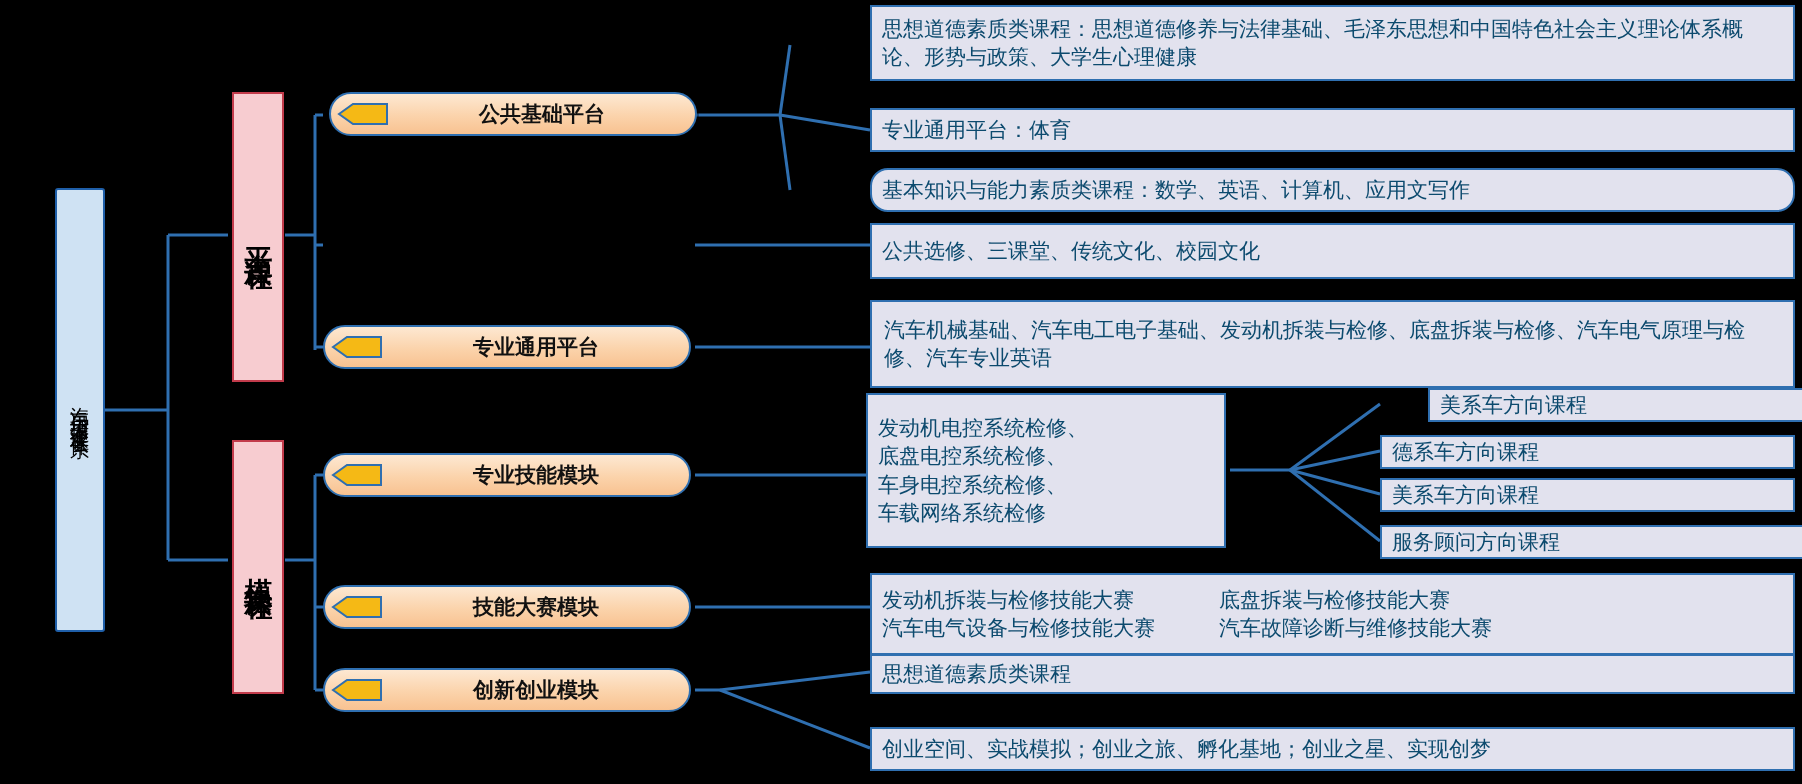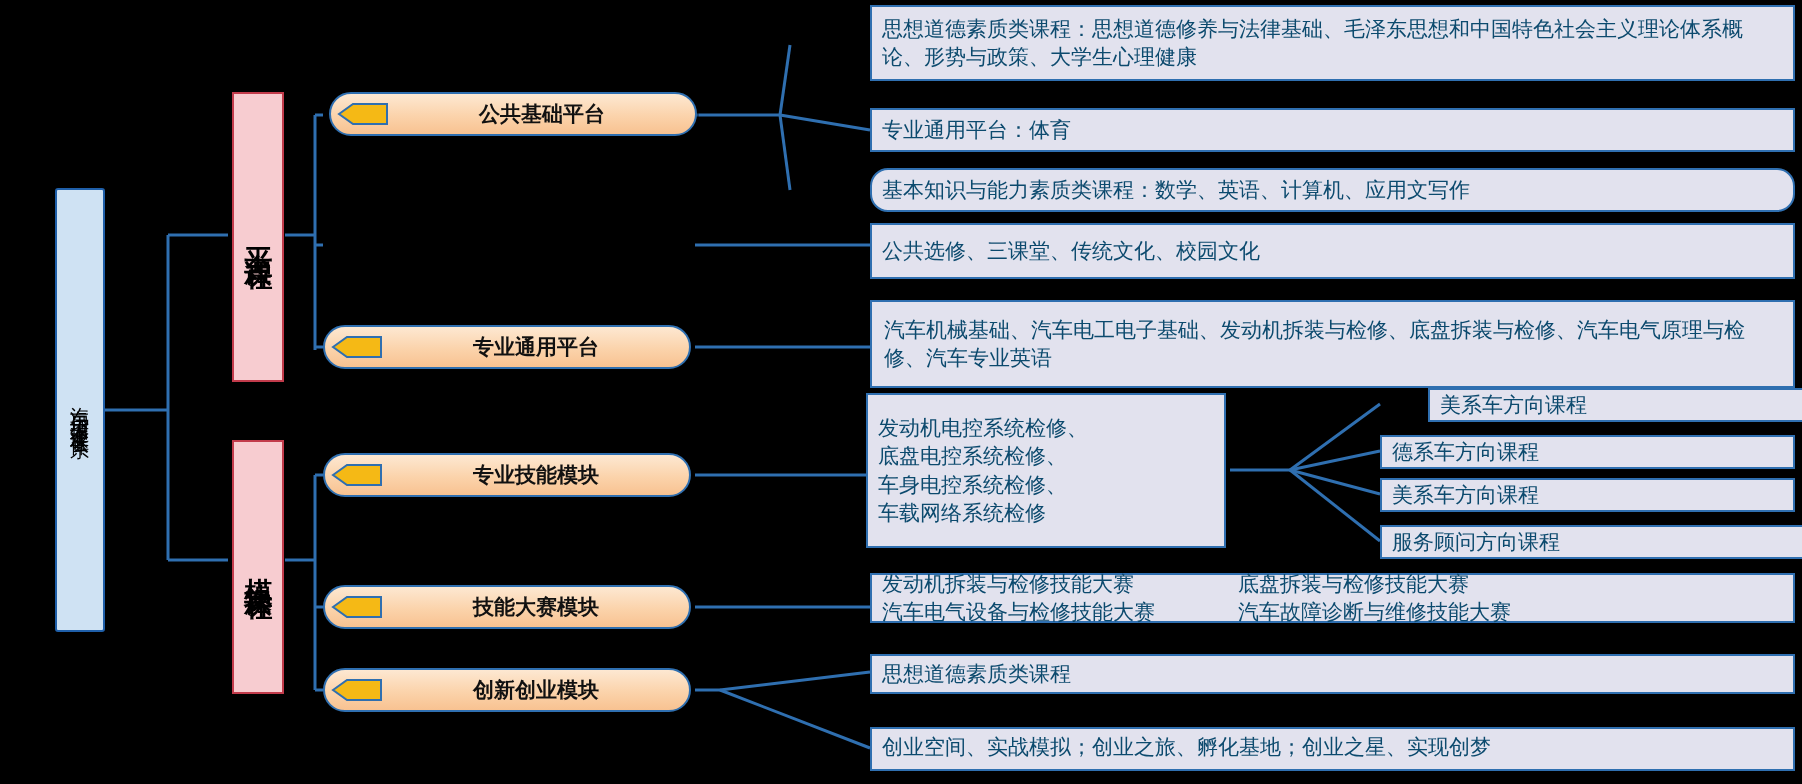--- a/index.html
+++ b/index.html
@@ -225,28 +225,28 @@
   </div>
 
   <div class="node detail" style="left:1380px;top:478px;width:415px;height:34px;">
     <span>美系车方向课程</span>
   </div>
 
   <div class="node detail" style="left:1380px;top:525px;width:455px;height:34px;">
     <span>服务顾问方向课程</span>
   </div>
 
-  <div class="node detail two-col" style="left:870px;top:573px;width:925px;height:50px;gap:19px;">
+  <div class="node detail two-col" style="left:870px;top:573px;width:925px;height:82px;">
     <span class="col">发动机拆装与检修技能大赛
 汽车电气设备与检修技能大赛</span>
     <span class="col col2">底盘拆装与检修技能大赛
 汽车故障诊断与维修技能大赛</span>
   </div>
 
   <div class="node detail" style="left:870px;top:654px;width:925px;height:40px;">
     <span>思想道德素质类课程</span>
   </div>
 
-  <div class="node detail" style="left:870px;top:727px;width:925px;height:44px;font-family:Liberation Mono, monospace;">
+  <div class="node detail" style="left:870px;top:727px;width:925px;height:44px;">
     <span>创业空间、实战模拟；创业之旅、孵化基地；创业之星、实现创梦</span>
   </div>
 
 </div>
 
 </body></html>

